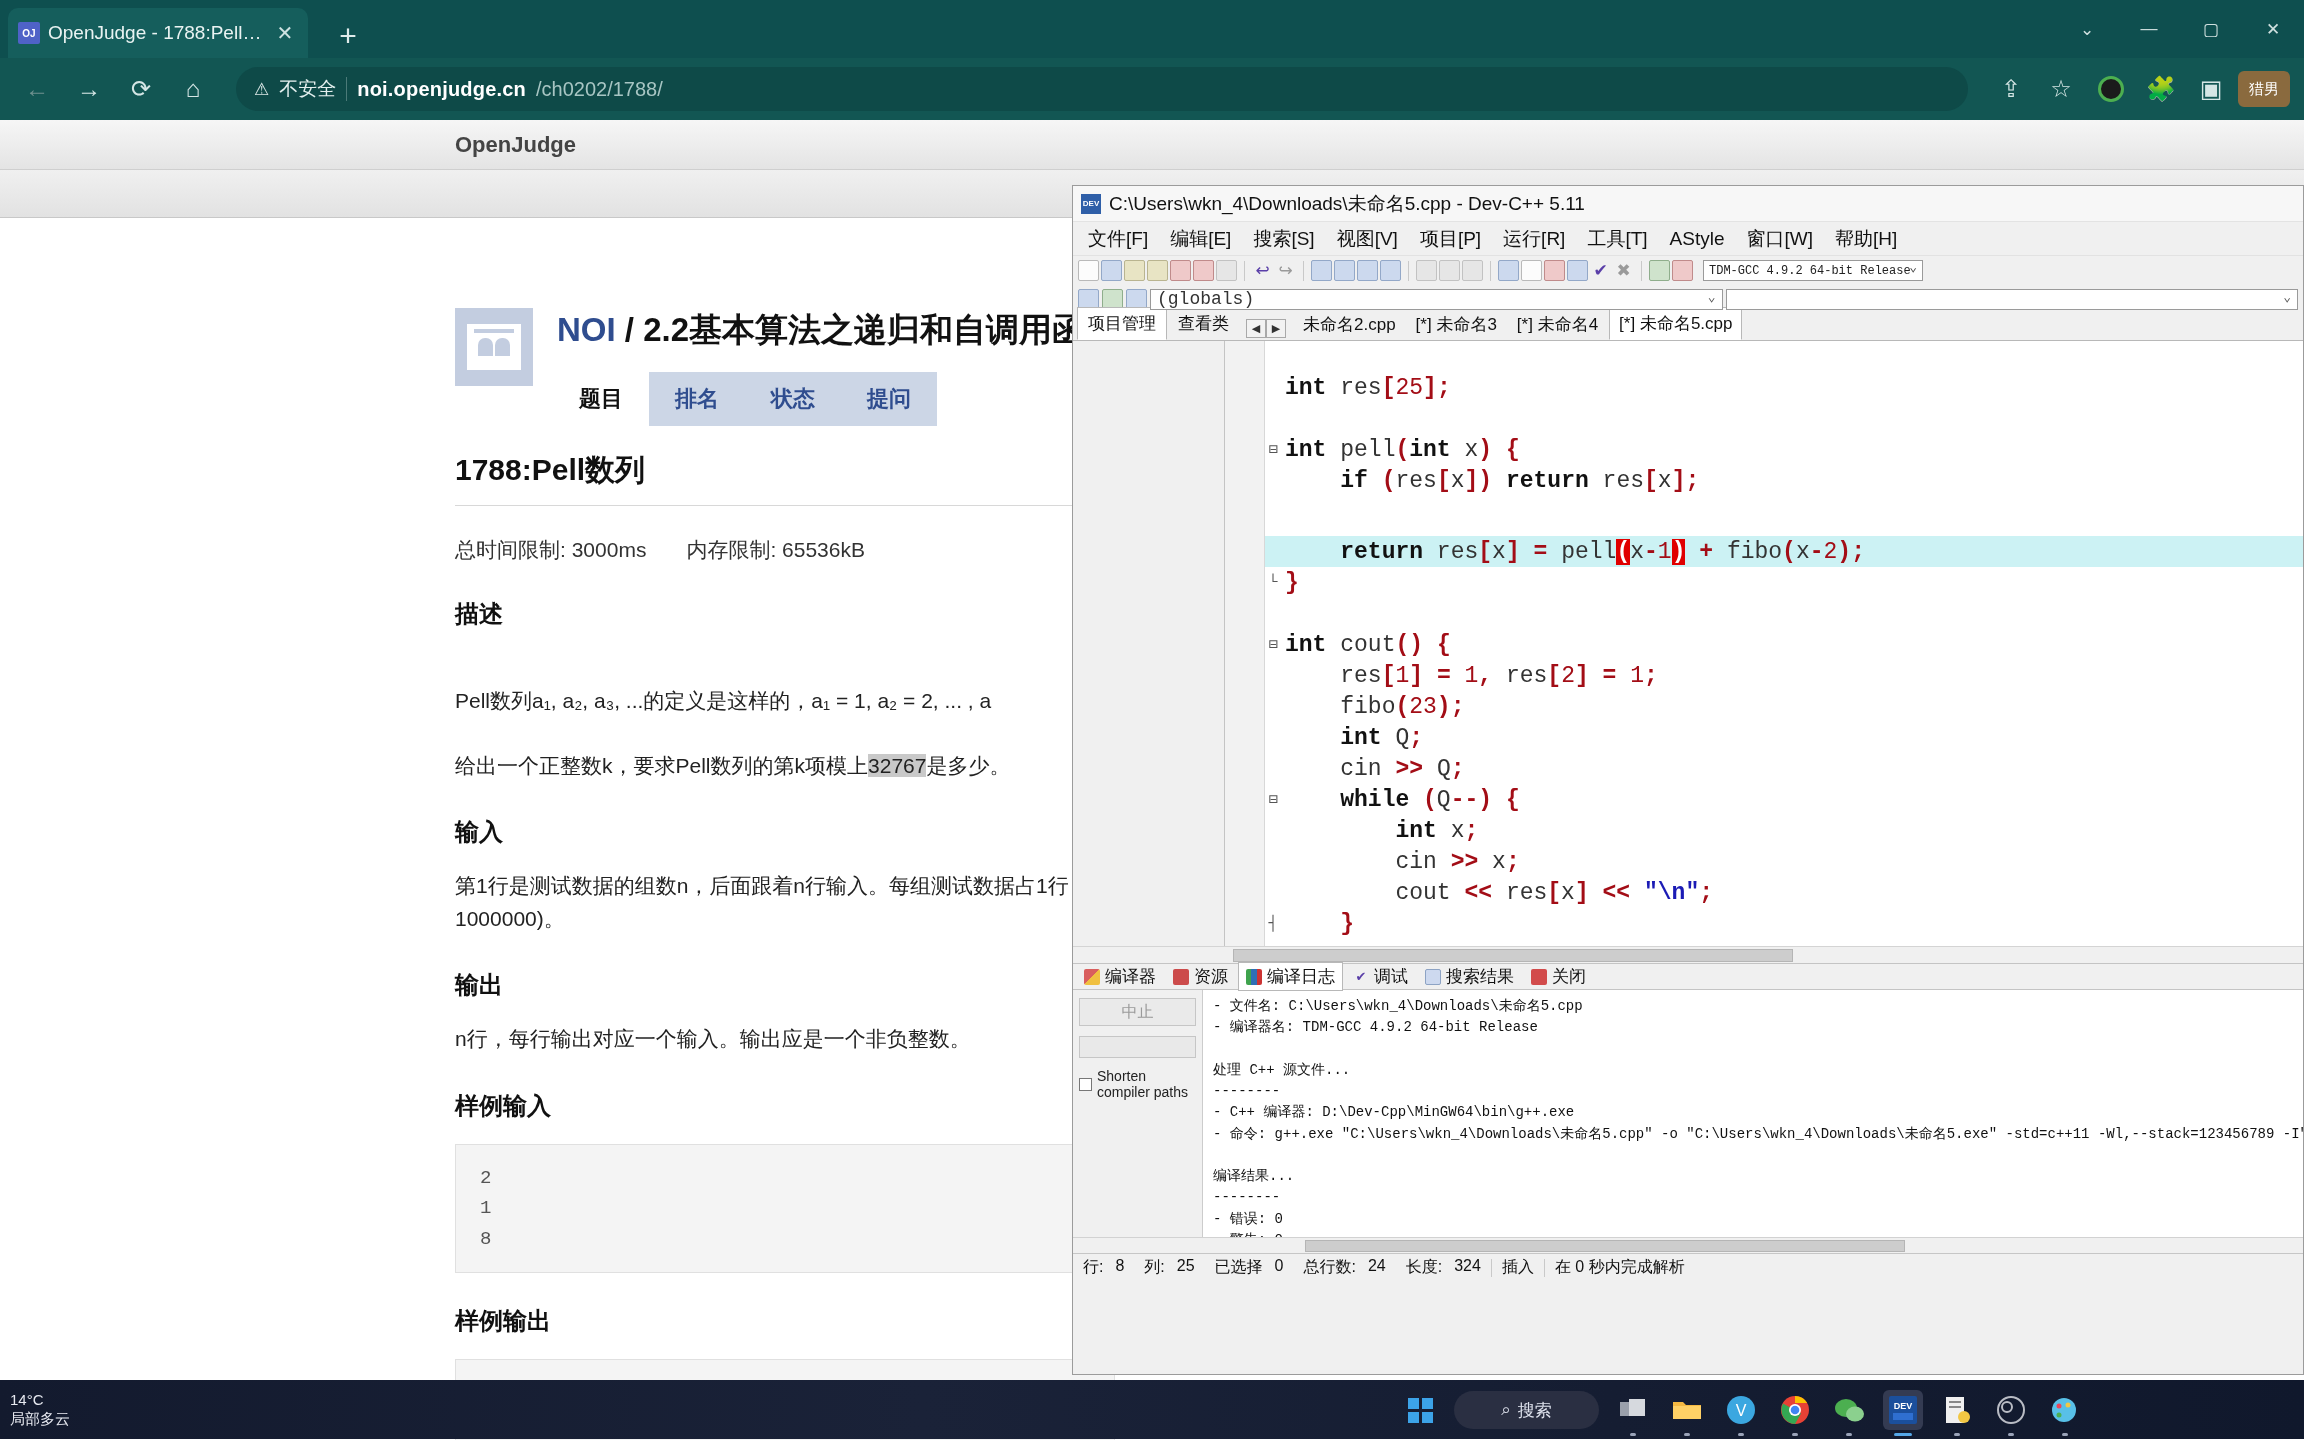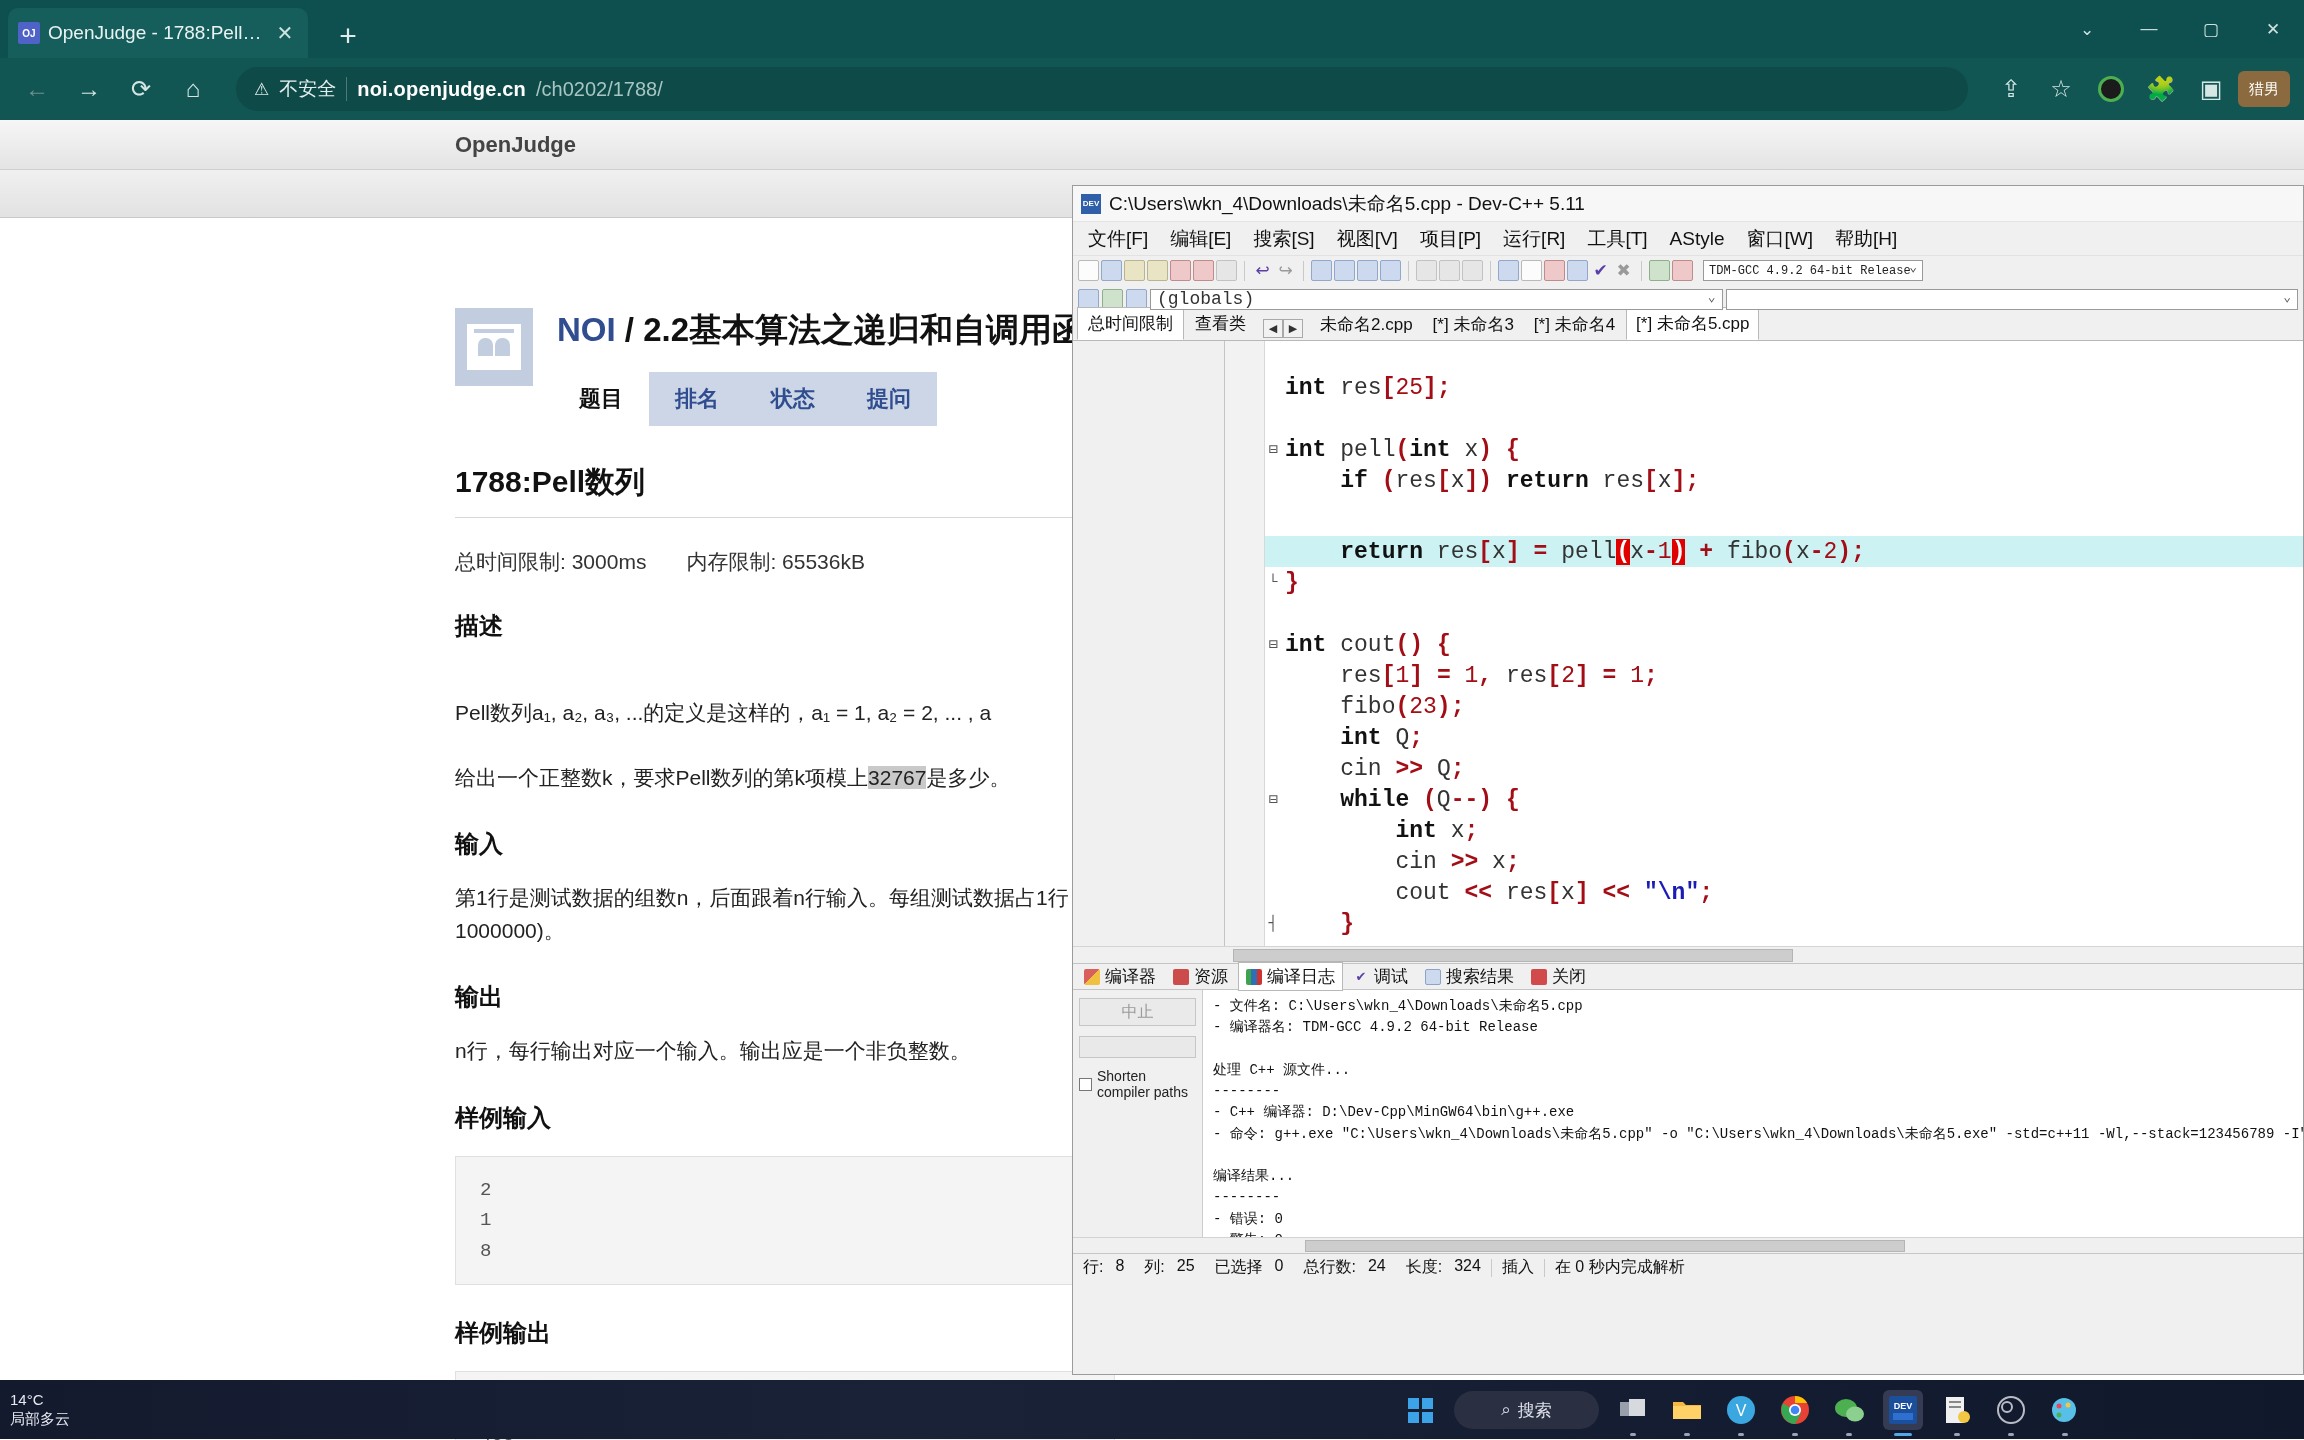--- a/index.html
+++ b/index.html
@@ -92,21 +92,21 @@
   .oj-logo-bar { width:40px; height:4px; background:#c3cde0; }
   .oj-logo-people { margin-top:5px; display:flex; gap:2px; }
   .oj-logo-ppl { width:15px; height:18px; background:#c3cde0; border-radius:7px 7px 0 0; }
   .oj-crumb { font-size:33px; font-weight:bold; color:#111; white-space:nowrap; }
   .oj-crumb a { color:#2f4d8f; text-decoration:none; }
   .oj-tabs { position:absolute; left:553px; top:252px; display:flex; }
   .oj-tab { padding:12px 26px; font-size:22px; color:#2f4d8f; background:#ccd6e6; font-weight:bold; }
   .oj-tab.active { background:#fff; color:#111; }
 
   .oj-body { position:absolute; left:455px; top:330px; width:640px; }
-  .prob-title { font-size:30px; font-weight:bold; color:#111; margin:12px 0 14px 0; }
+  .prob-title { font-size:30px; font-weight:bold; color:#111; margin:0 0 14px 0; }
   .hr { height:1px; background:#d8d8d8; margin:6px 0 30px 0; }
   .limits { font-size:21px; color:#333; margin-bottom:34px; }
   .limits span { margin-right:40px; }
   .sec-h { font-size:24px; font-weight:bold; color:#111; margin:0 0 22px 0; }
   .para { font-size:21px; color:#222; line-height:1.55; margin:0 0 34px 0; white-space:pre-line; }
   .hl { background:#c9c9c9;margin-top:40px; }
   .sample {
     background:#f4f4f4; border:1px solid #e0e0e0; padding:18px 24px;
     font-family:"Liberation Mono", monospace; font-size:19px; color:#555; line-height:1.6;
     white-space:pre; margin-bottom:32px; width:660px;
@@ -403,21 +403,21 @@
 
   <div class="dv-row2">
     <span class="tb b"></span>
     <span class="tb gr"></span>
     <span class="tb b"></span>
     <span class="wide">(globals)</span>
     <span class="wide"></span>
   </div>
 
   <div class="dv-tabrow">
-    <div class="dv-ptab sel">总时间限制</div>
+    <div class="dv-ptab sel">项目管理</div>
     <div class="dv-ptab">查看类</div>
     <div class="dv-arrowbox">
       <span>◀</span>
       <span>▶</span>
     </div>
     <div class="dv-ftab">未命名2.cpp</div>
     <div class="dv-ftab">[*] 未命名3</div>
     <div class="dv-ftab">[*] 未命名4</div>
     <div class="dv-ftab sel">[*] 未命名5.cpp</div>
   </div>

